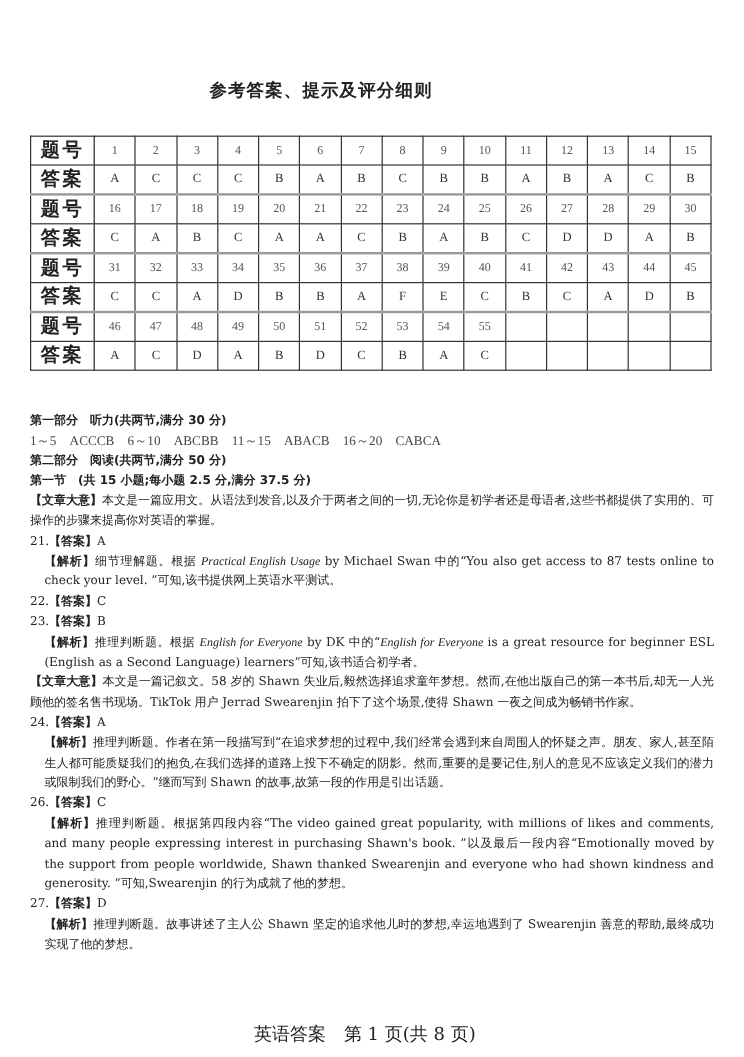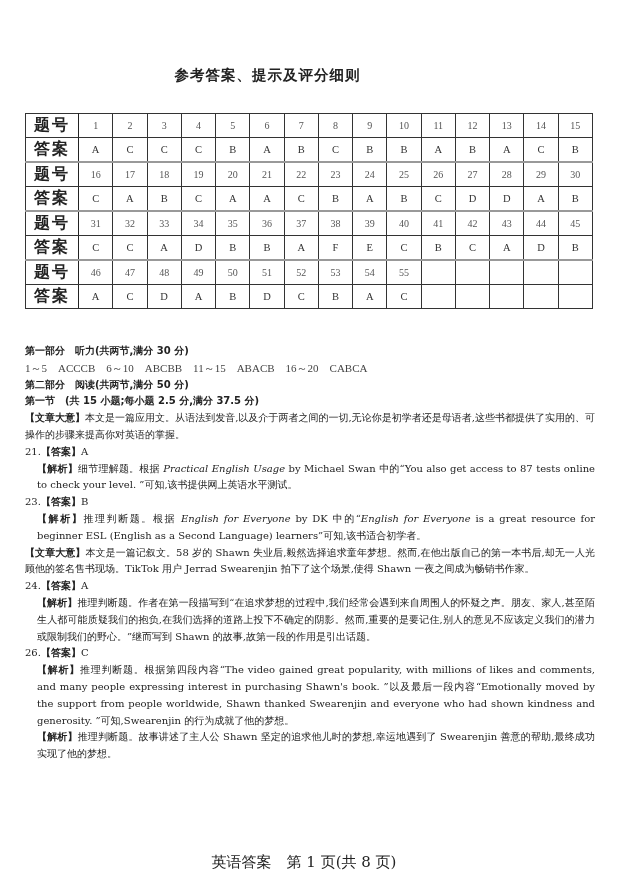--- a/index.html
+++ b/index.html
@@ -32,21 +32,21 @@
   .content {
     position:absolute; top:307px; left:25px; width:570px;
     font-size:10px; line-height:16.8px; color:#222;
     font-family:"DejaVu Serif","Liberation Serif",serif;
     margin-top:36px;
   }
   .line { white-space:nowrap; }
   .b { font-family:"DejaVu Sans","Liberation Sans",sans-serif; font-weight:bold; font-size:10px; }
   .ind { padding-left:12px; }
   .para { text-align:justify; }
-  i { font-style:italic; }
+  i { font-style:italic;font-family:Liberation Serif, serif; }
   .footer {
     position:absolute; top:853px; left:0; width:608px; text-align:center;
     font-size:15px; color:#222;
   }
   .listen { font-family:"Liberation Serif","DejaVu Serif",serif; font-size:11px; color:#444; word-spacing:2px; }
 </style>
 </head>
 <body>
 
 <div class="title">参考答案、提示及评分细则</div>
@@ -209,20 +209,21 @@
   <div class="para">
     <span class="b">【文章大意】</span><span>本文是一篇应用文。从语法到发音,以及介于两者之间的一切,无论你是初学者还是母语者,这些书都提供了实用的、可操作的步骤来提高你对英语的掌握。</span>
   </div>
 
   <div>
     <div><span>21.</span><span class="b">【答案】</span><span>A</span></div>
     <div class="para ind"><span class="b">【解析】</span><span>细节理解题。根据 </span><i>Practical English Usage</i><span> by Michael Swan 中的“You also get access to 87 tests online to check your level. ”可知,该书提供网上英语水平测试。</span></div>
   </div>
 
   <div>
+    <div><span>22.</span><span class="b">【答案】</span><span>C</span></div>
   </div>
 
   <div>
     <div><span>23.</span><span class="b">【答案】</span><span>B</span></div>
     <div class="para ind"><span class="b">【解析】</span><span>推理判断题。根据 </span><i>English for Everyone</i><span> by DK 中的“</span><i>English for Everyone</i><span> is a great resource for beginner ESL (English as a Second Language) learners”可知,该书适合初学者。</span></div>
   </div>
 
   <div class="para">
     <span class="b">【文章大意】</span><span>本文是一篇记叙文。58 岁的 Shawn 失业后,毅然选择追求童年梦想。然而,在他出版自己的第一本书后,却无一人光顾他的签名售书现场。TikTok 用户 Jerrad Swearenjin 拍下了这个场景,使得 Shawn 一夜之间成为畅销书作家。</span>
   </div>
@@ -230,18 +231,19 @@
   <div id="items2">
       <div>
         <div><span>24.</span><span class="b">【答案】</span><span>A</span></div>
         <div class="para ind"><span class="b">【解析】</span><span>推理判断题。作者在第一段描写到“在追求梦想的过程中,我们经常会遇到来自周围人的怀疑之声。朋友、家人,甚至陌生人都可能质疑我们的抱负,在我们选择的道路上投下不确定的阴影。然而,重要的是要记住,别人的意见不应该定义我们的潜力或限制我们的野心。”继而写到 Shawn 的故事,故第一段的作用是引出话题。</span></div>
       </div>
       <div>
         <div><span>26.</span><span class="b">【答案】</span><span>C</span></div>
         <div class="para ind"><span class="b">【解析】</span><span>推理判断题。根据第四段内容“The video gained great popularity, with millions of likes and comments, and many people expressing interest in purchasing Shawn's book. ”以及最后一段内容“Emotionally moved by the support from people worldwide, Shawn thanked Swearenjin and everyone who had shown kindness and generosity. ”可知,Swearenjin 的行为成就了他的梦想。</span></div>
       </div>
       <div>
+        <div><span>27.</span><span class="b">【答案】</span><span>D</span></div>
         <div class="para ind"><span class="b">【解析】</span><span>推理判断题。故事讲述了主人公 Shawn 坚定的追求他儿时的梦想,幸运地遇到了 Swearenjin 善意的帮助,最终成功实现了他的梦想。</span></div>
       </div>
     </div>
 </div>
 
 <div class="footer">英语答案　第 1 页(共 8 页)</div>
 
 </body></html>

